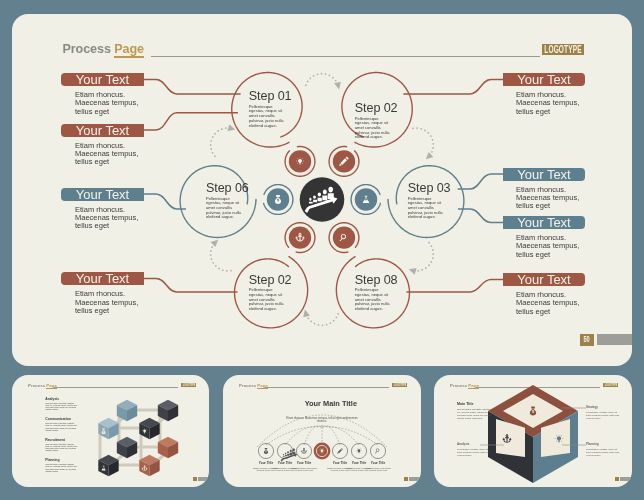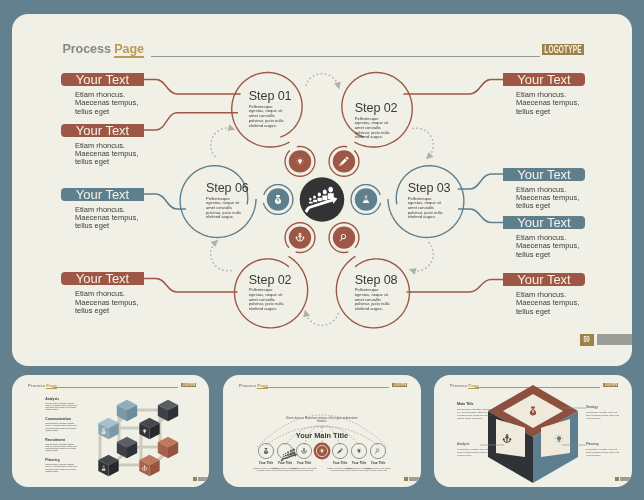--- a/index.html
+++ b/index.html
@@ -338,21 +338,21 @@
     <div class="tn-h" style="left: 49px; top: 86px; width: 26px; text-align: center;">Your Title</div>
     <div class="tn-b" style="left: 49px; top: 91.5px; width: 26px; text-align: center;">Etiam rhoncus. Maecenas tempus, tellus eget</div>
     <div class="tn-h" style="left: 68px; top: 86px; width: 26px; text-align: center;">Your Title</div>
     <div class="tn-b" style="left: 68px; top: 91.5px; width: 26px; text-align: center;">Etiam rhoncus. Maecenas tempus, tellus eget</div>
     <div class="tn-h" style="left: 104px; top: 86px; width: 26px; text-align: center;">Your Title</div>
     <div class="tn-b" style="left: 104px; top: 91.5px; width: 26px; text-align: center;">Etiam rhoncus. Maecenas tempus, tellus eget</div>
     <div class="tn-h" style="left: 123px; top: 86px; width: 26px; text-align: center;">Your Title</div>
     <div class="tn-b" style="left: 123px; top: 91.5px; width: 26px; text-align: center;">Etiam rhoncus. Maecenas tempus, tellus eget</div>
     <div class="tn-h" style="left: 142px; top: 86px; width: 26px; text-align: center;">Your Title</div>
     <div class="tn-b" style="left: 142px; top: 91.5px; width: 26px; text-align: center;">Etiam rhoncus. Maecenas tempus, tellus eget</div>
-    <div class="tm-title" style="left: 64px; top: 25px; width: 70px; text-align: center; margin-top: 32px;">Your Main Title</div>
+    <div class="tm-title" style="left: 64px; top: 25px; width: 70px; text-align: right;">Your Main Title</div>
     <div class="tm-sub" style="left: 59px; top: 42px; width: 80px; text-align: center;">Etiam rhoncus. Maecenas tempus, tellus eget condimentum rhoncus.</div>
   </div>
 <div class="slide" id="thumb3">
     <div class="tt" style="left: 16px; top: 8.2px;"><span class="ttg">Process</span><span> </span><span class="tty">Page</span></div>
     <div class="thline" style="left: 42px; top: 11.8px; width: 124px;"></div>
     <div class="tlogo" style="left: 169px; top: 7.6px; width: 15px; height: 4.6px; line-height: 4.6px;">
       <span>LOGOTYPE</span>
     </div>
     <div style="position: absolute; left: 180.8px; top: 101.9px; width: 4.6px; height: 3.9px; background: rgb(156, 130, 72);"></div>
     <div style="position: absolute; left: 186.2px; top: 101.9px; width: 11px; height: 3.7px; background: rgb(158, 158, 153);"></div>

